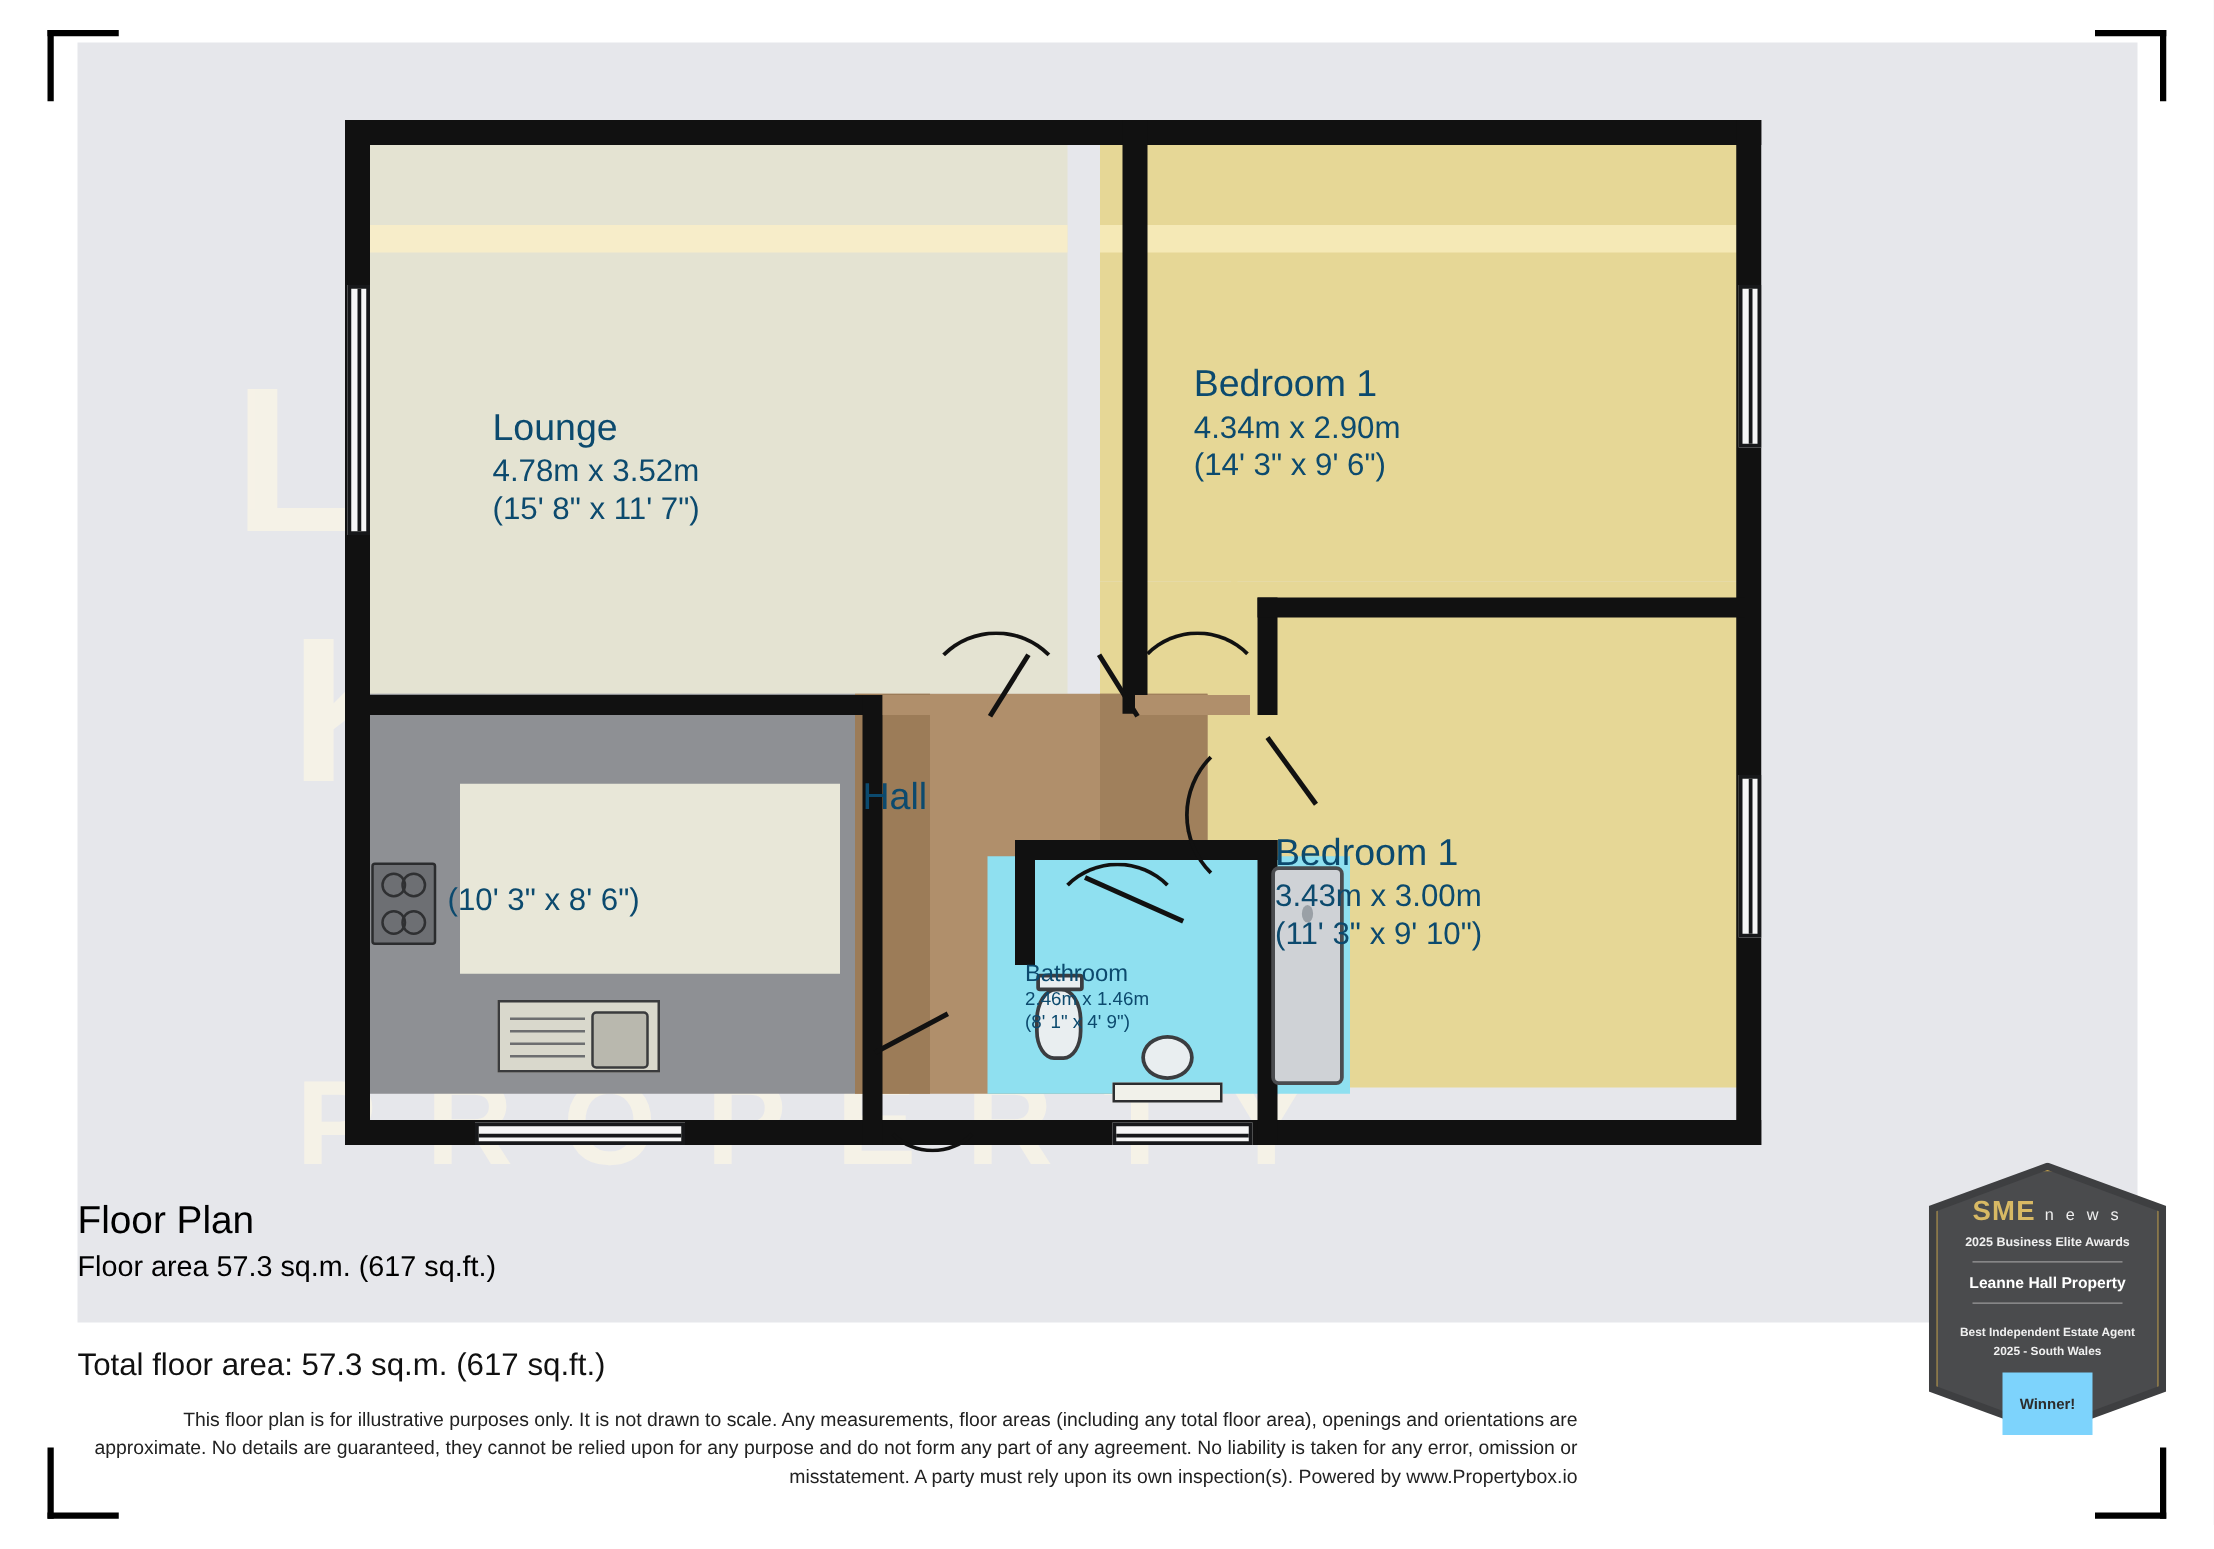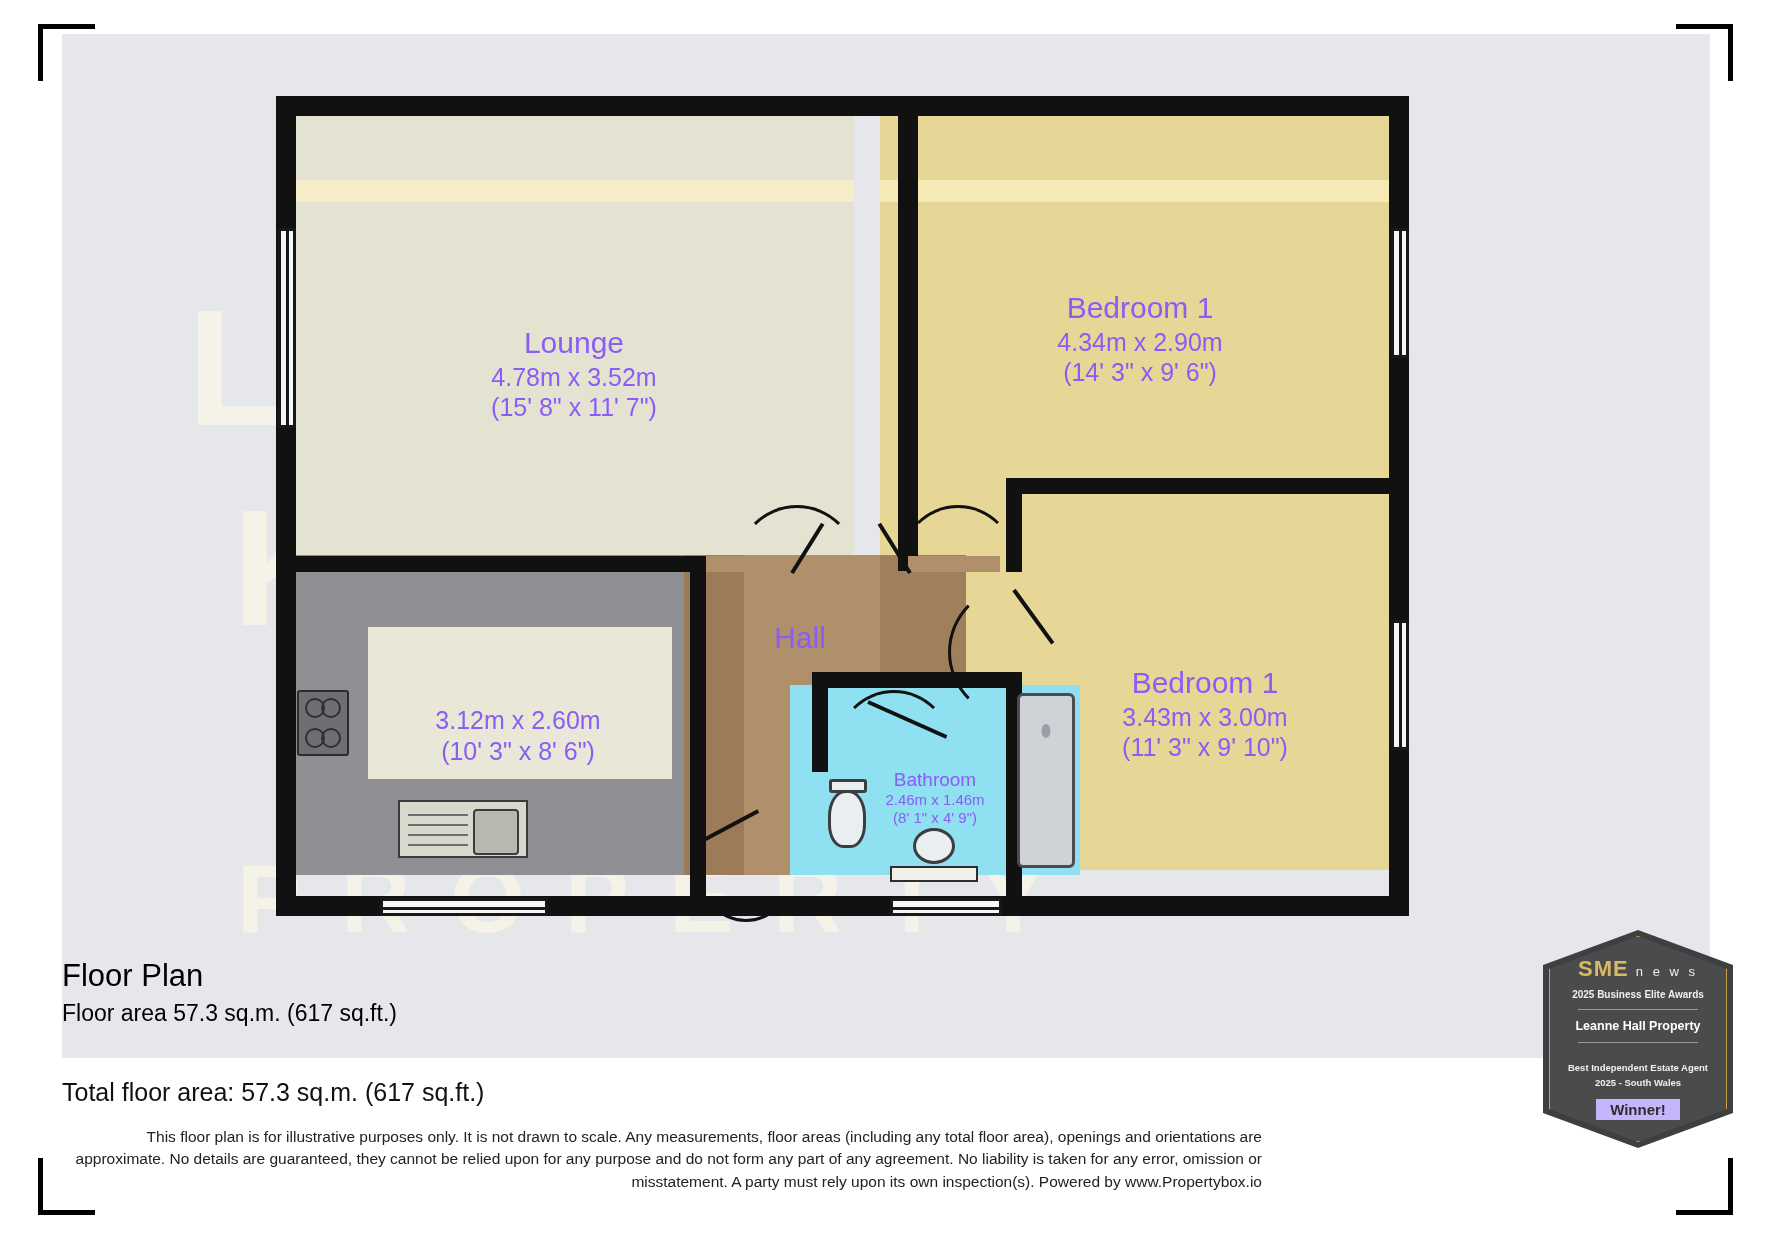--- a/index.html
+++ b/index.html
@@ -63,21 +63,21 @@
   .win{position:absolute;background:#f6f6f6;border:3px solid #17181a;box-sizing:border-box;}
   .win.v{width:18px;}
   .win.h{height:18px;}
   .win .mull{position:absolute;background:#17181a;}
 
   
   .arc{position:absolute;border:3px solid #111;border-radius:50%;}
   .doorleaf{position:absolute;background:#111;}
 
   
-  .lbl{position:absolute;text-align:center;color:#8b5cf6;line-height:1.22;}
+  .lbl{position:absolute;text-align:left;color:#0c4a6e;line-height:1.22;}
   .lbl .name{font-size:30px;font-weight:400;}
   .lbl .dims{font-size:25px;}
   .lbl.small .name{font-size:19px;}
   .lbl.small .dims{font-size:15px;}
   .lbl.hall-lbl .name{font-size:30px;}
 
   .title{position:absolute;left:0;right:0;text-align:left;}
   .title .t{font-size:31px;color:#000;}
   .title .s{font-size:23px;color:#000;margin-top:6px;}
 
@@ -91,21 +91,21 @@
   .badge .hex-in{position:absolute;left:6px;top:6px;right:6px;bottom:6px;background:#4a4b4d;
     clip-path:polygon(50% 0%,100% 16%,100% 84%,50% 100%,0% 84%,0% 16%);
     border:1px solid #c9a54a;}
   .badge .content{position:absolute;inset:0;display:flex;flex-direction:column;align-items:center;justify-content:flex-start;padding-top:26px;box-sizing:border-box;}
   .badge .sme{font-size:22px;font-weight:700;color:#d8b964;letter-spacing:1px;}
   .badge .sme span{color:#efefef;font-weight:400;font-size:13px;letter-spacing:3px;}
   .badge .l1{font-size:10px;color:#f0f0f0;margin-top:7px;font-weight:700;}
   .badge .rule{width:120px;height:1px;background:#9a9a9a;margin:9px 0;}
   .badge .l2{font-size:12.5px;color:#ffffff;font-weight:700;}
   .badge .l3{font-size:9.5px;color:#f0f0f0;margin-top:10px;font-weight:700;text-align:center;line-height:1.35;}
-  .badge .ribbon{margin-top:9px;background:#c4b5fd;color:#2c2c2c;font-size:15px;font-weight:700;padding:2px 14px;}
+  .badge .ribbon{margin-top:9px;background:#7dd3fc;color:#2c2c2c;font-size:12px;font-weight:700;padding:18px 14px;}
 </style>
 </head>
 <body>
 
 <div id="root">
 
   <div class="corner tl"></div>
   <div class="corner tr"></div>
   <div class="corner bl"></div>
   <div class="corner br"></div>
@@ -213,21 +213,20 @@
     <div class="dims">(14' 3" x 9' 6")</div>
   </div>
 
   <div class="lbl" style="left:1020px;top:665px;width:370px;">
     <div class="name">Bedroom 1</div>
     <div class="dims">3.43m x 3.00m</div>
     <div class="dims">(11' 3" x 9' 10")</div>
   </div>
 
   <div class="lbl" style="left:358px;top:705px;width:320px;">
-    <div class="dims">3.12m x 2.60m</div>
     <div class="dims">(10' 3" x 8' 6")</div>
   </div>
 
   <div class="lbl small" style="left:820px;top:768px;width:230px;">
     <div class="name">Bathroom</div>
     <div class="dims">2.46m x 1.46m</div>
     <div class="dims">(8' 1" x 4' 9")</div>
   </div>
 
   <div class="lbl hall-lbl" style="left:690px;top:620px;width:220px;">

